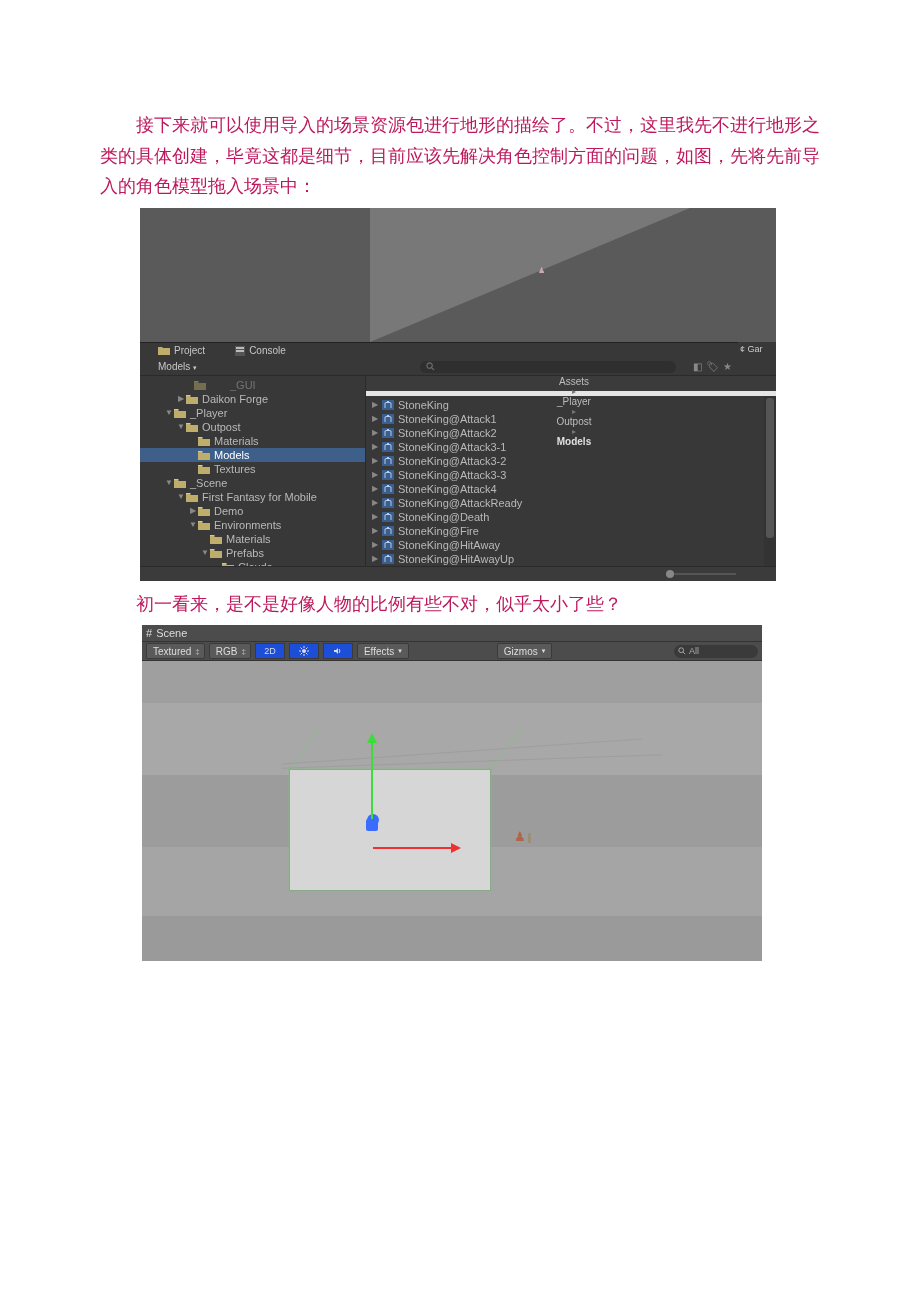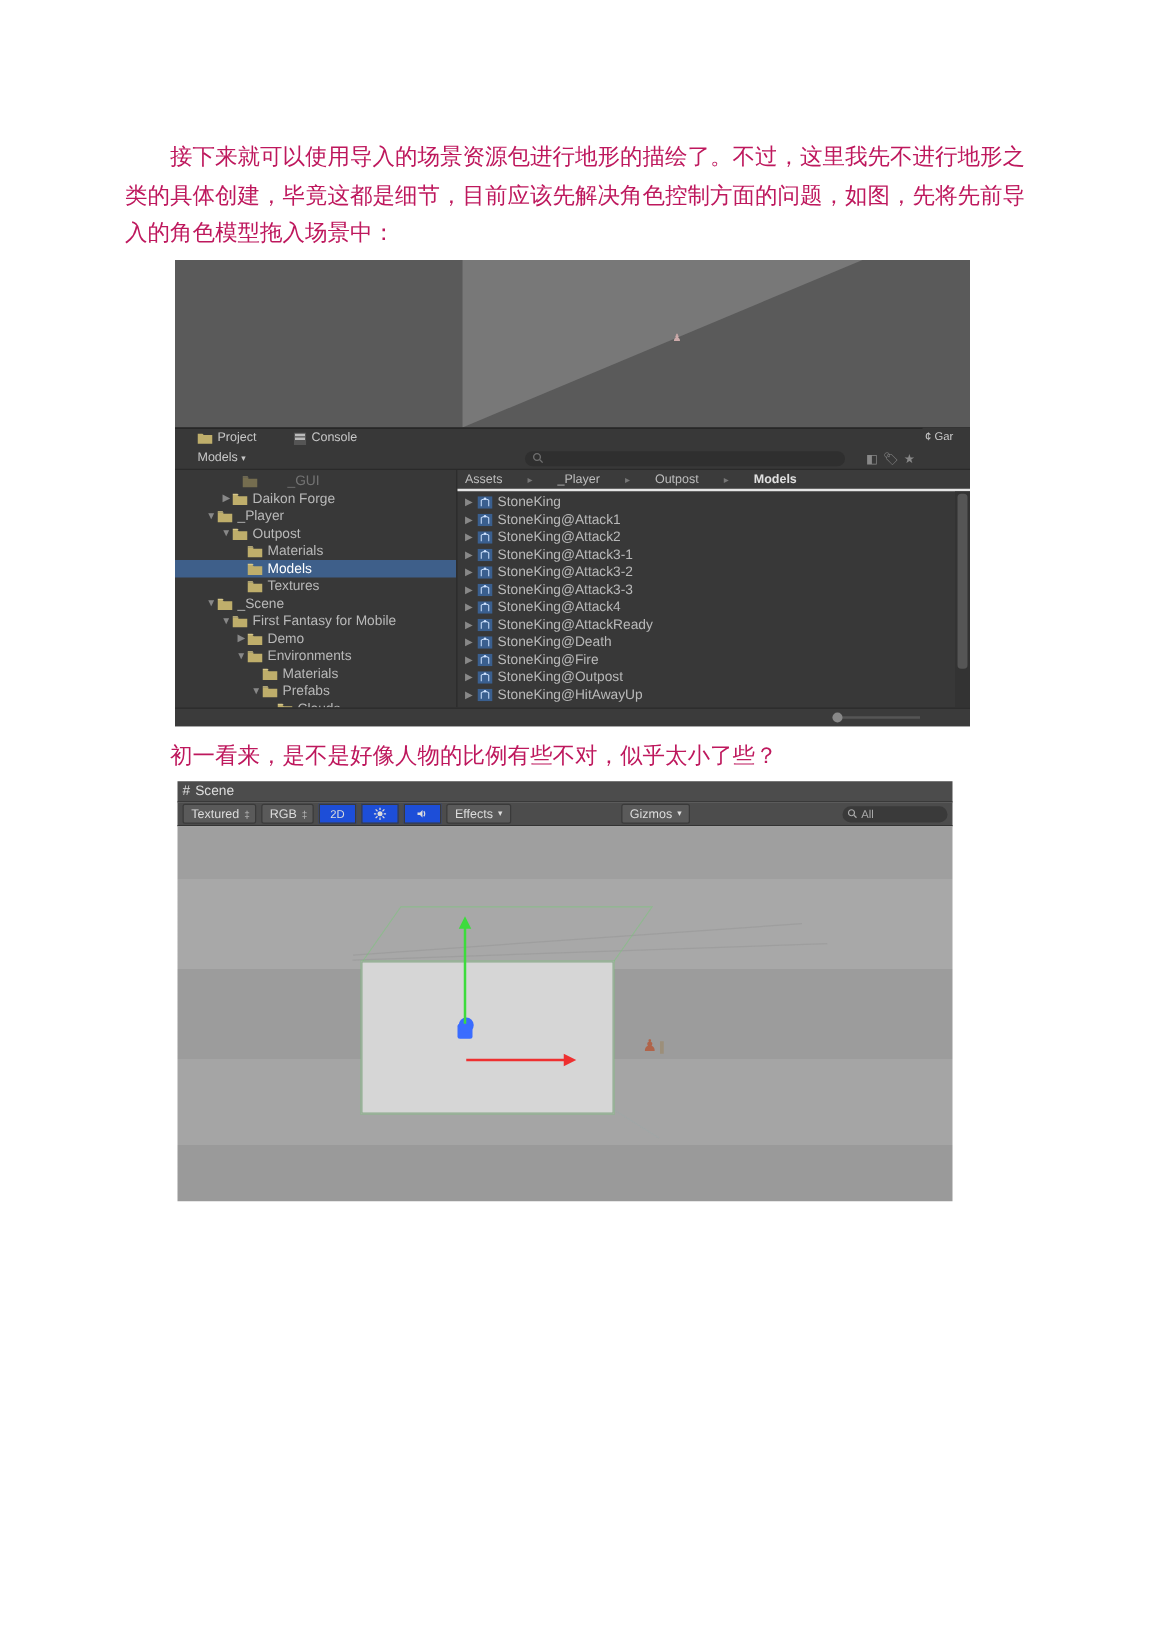--- a/index.html
+++ b/index.html
@@ -153,22 +153,23 @@
     border-left: 1px solid #2a2a2a;
   }
   .breadcrumb {
     height: 15px;
     background: #3b3b3b;
     color: #bdbdbd;
     font-size: 10px;
     display: flex;
     align-items: center;
     padding-left: 6px;
-    gap: 20px;
-    border-bottom: 2px solid #e5e5e5;
+    gap: 0;
+    border-bottom: 5px solid #e5e5e5;
+    flex-direction: column;
   }
   .breadcrumb .sep { color: #777; font-size: 8px; }
   .asset-list {
     flex: 1;
     overflow: hidden;
     padding-top: 2px;
     position: relative;
   }
   .asset-row {
     display: flex;
@@ -661,21 +662,21 @@
                 </svg></span>
               <span>StoneKing@Fire</span>
             </div>
             <div class="asset-row">
               <span class="chev">▶</span>
               <span class="cube"><svg class="model" viewBox="0 0 12 10">
                   <rect width="12" height="10" fill="#3a5f8f"></rect>
                   <path d="M3 8V3l3-1 3 1v5" fill="none" stroke="#cfe3ff" stroke-width="0.8"></path>
                   <circle cx="6" cy="2" r="1" fill="#cfe3ff"></circle>
                 </svg></span>
-              <span>StoneKing@Outpost</span>
+              <span>StoneKing@HitAway</span>
             </div>
             <div class="asset-row">
               <span class="chev">▶</span>
               <span class="cube"><svg class="model" viewBox="0 0 12 10">
                   <rect width="12" height="10" fill="#3a5f8f"></rect>
                   <path d="M3 8V3l3-1 3 1v5" fill="none" stroke="#cfe3ff" stroke-width="0.8"></path>
                   <circle cx="6" cy="2" r="1" fill="#cfe3ff"></circle>
                 </svg></span>
               <span>StoneKing@HitAwayUp</span>
             </div>

